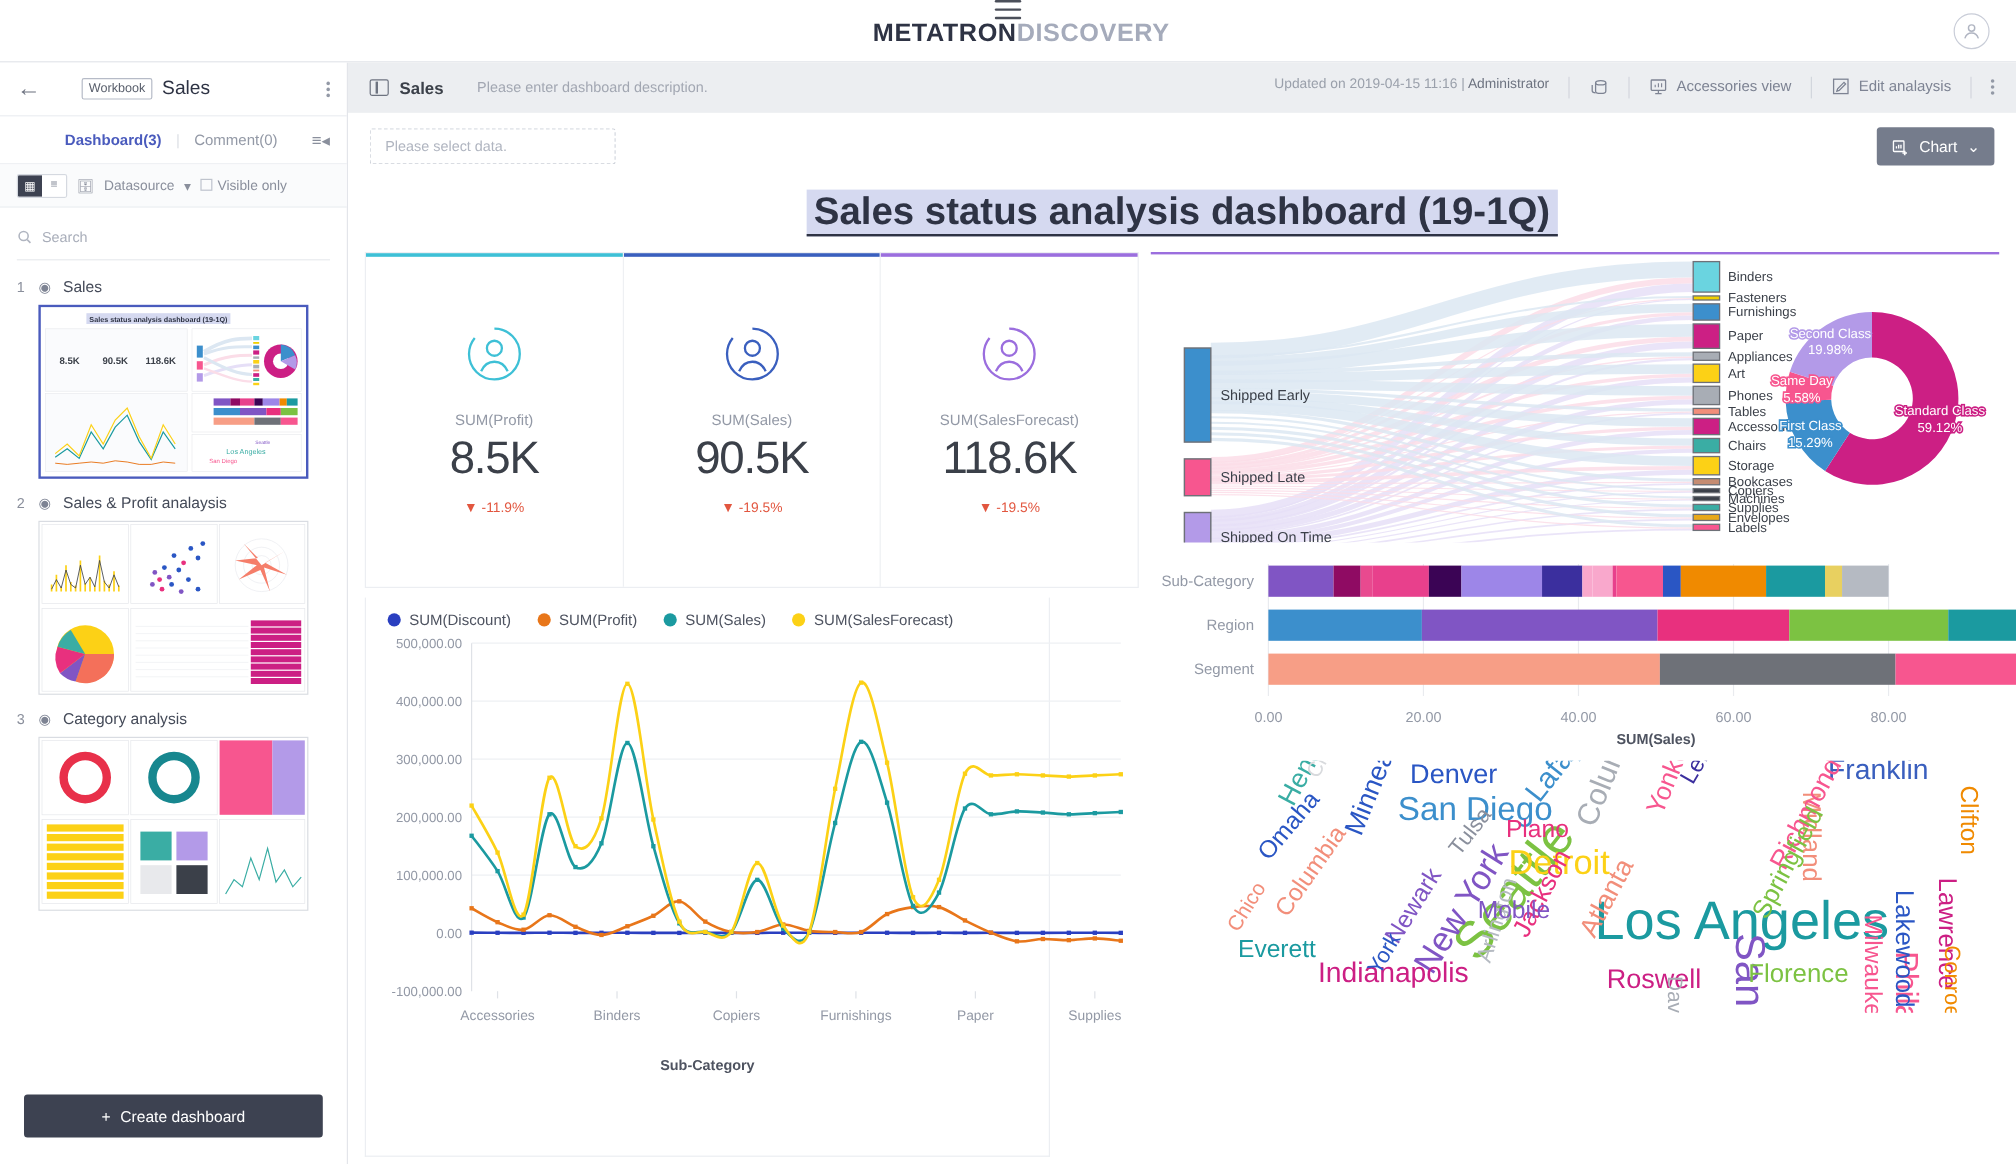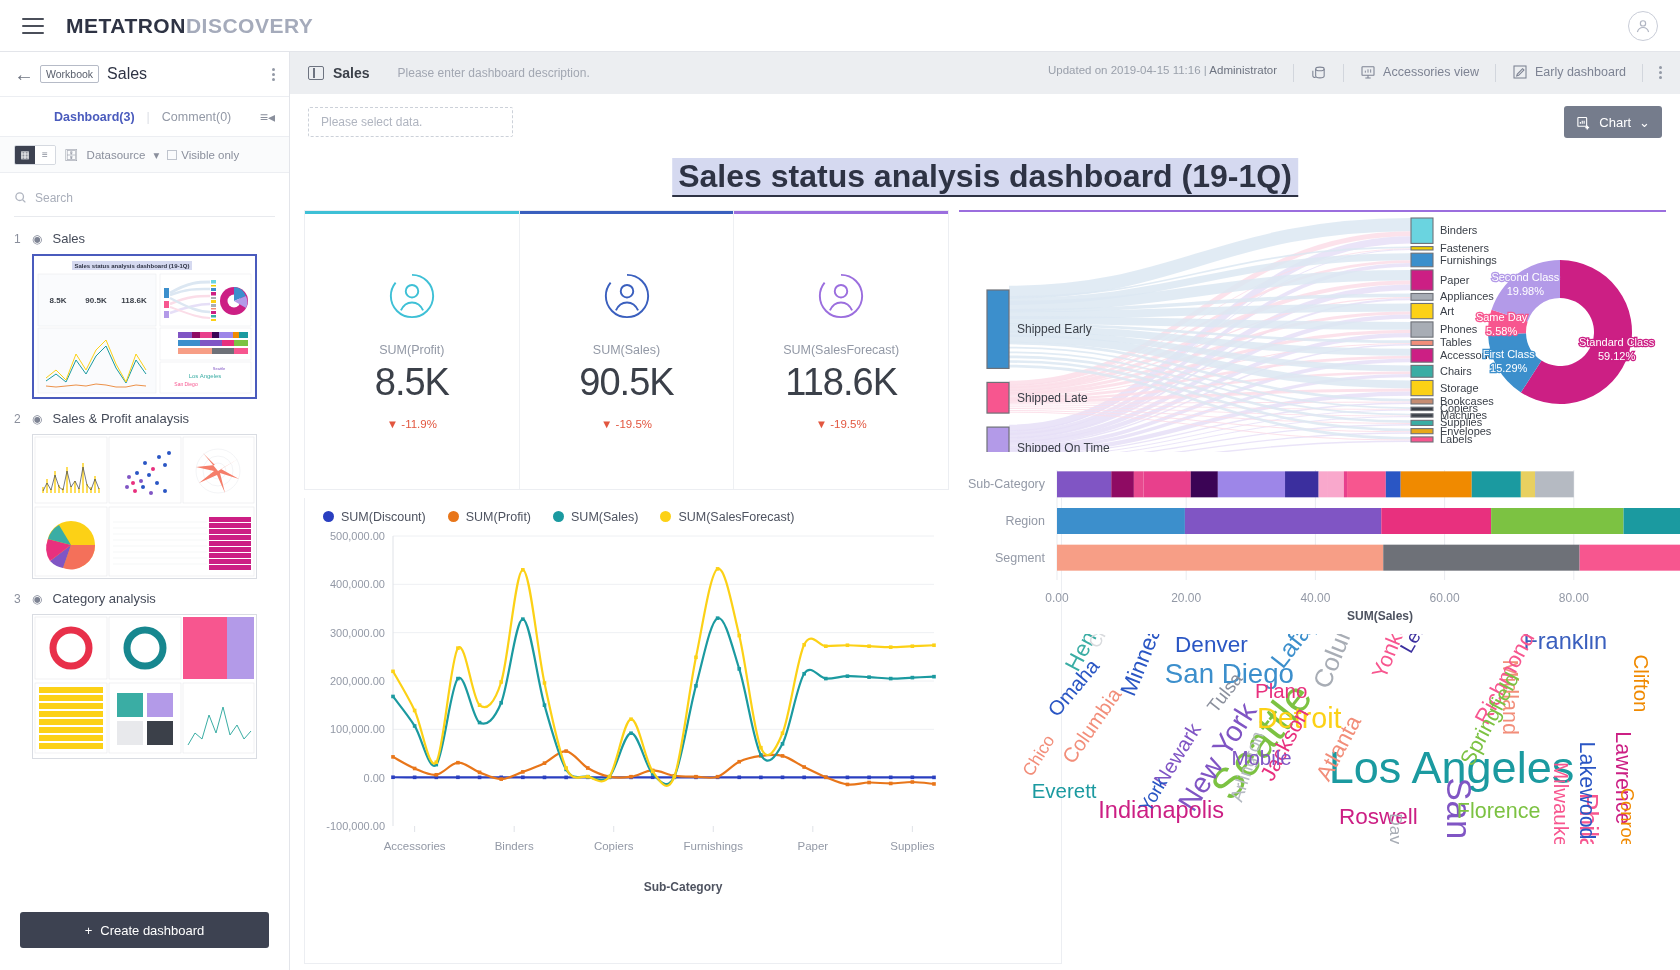--- a/index.html
+++ b/index.html
@@ -1,42 +1,42 @@
 <!DOCTYPE html>
 <html><head>
 <meta charset="utf-8">
 <style>
   * { box-sizing: border-box; margin:0; padding:0; }
   html,body { width:1680px; height:970px; overflow:hidden; background:#fff;
     font-family:"Liberation Sans", sans-serif; }
 
   
   .topbar { height:52px; background:#fff; border-bottom:1px solid #e3e5ea;
-    display:flex; align-items:center; padding:0 22px; position:relative; }
+    display:flex; align-items:center; padding:0 22px; position:relative;flex-direction:column; }
   .burger { width:22px; height:16px; display:flex; flex-direction:column;
     justify-content:space-between; cursor:pointer; }
   .burger span { display:block; height:2px; background:#4b4f5a; border-radius:1px; }
   .brand { margin-left:22px; font-size:21px; font-weight:bold; letter-spacing:.5px; }
   .brand .b1 { color:#2e3344; }
   .brand .b2 { color:#a5abbb; }
   .avatar { position:absolute; right:22px; top:50%; transform:translateY(-50%);
     width:30px; height:30px; border-radius:50%; border:1px solid #c9cdd8;
     display:flex; align-items:center; justify-content:center; color:#b0b5c2; }
 
   
   .body { display:flex; height:918px; }
 
   
   .sidebar { width:290px; border-right:1px solid #e3e5ea; display:flex;
     flex-direction:column; background:#fff; }
   .sb-head { height:45px; display:flex; align-items:center; padding:0 14px;
     border-bottom:1px solid #eceef2; }
   .back-arrow { font-size:20px; color:#6d7380; cursor:pointer; width:26px; }
   .wb-tag { border:1px solid #b6bbc7; border-radius:2px; font-size:10.5px;
-    color:#5a606d; padding:2px 5px; margin-right:8px; }
+    color:#5a606d; padding:2px 5px; margin-right:8px;margin-left:28px; }
   .sb-title { font-size:16px; color:#2e3344; }
   .kebab { margin-left:auto; color:#9399a6; font-size:16px; letter-spacing:1px;
     cursor:pointer; line-height:6px; }
   .kebab i{display:block;width:3px;height:3px;border-radius:50%;background:#9399a6;margin:2px 0;}
   .sb-tabs { height:40px; display:flex; align-items:center; padding:0 14px;
     border-bottom:1px solid #eceef2; font-size:12.5px; }
   .sb-tabs .tab { color:#9399a6; cursor:pointer; }
   .sb-tabs .tab.active { color:#4a5bbd; font-weight:bold;padding-left:40px; }
   .sb-tabs .sep { color:#dde0e6; margin:0 12px; }
   .sb-tabs .listicon { margin-left:auto; color:#8a8f9c; font-size:14px; cursor:pointer;}
@@ -98,21 +98,21 @@
   .kpi { flex:1; border-right:1px solid #eef0f3; position:relative;
     display:flex; flex-direction:column; align-items:center; justify-content:center; }
   .kpi:last-child { border-right:none; }
   .kpi .topline { position:absolute; top:0; left:0; right:0; height:3px; }
   .kpi .uico { margin-bottom:18px; }
   .kpi .label { font-size:12.5px; color:#9399a6; margin-bottom:4px; }
   .kpi .value { font-size:38px; color:#3b4049; letter-spacing:-1px; }
   .kpi .delta { font-size:11.5px; color:#e2563f; margin-top:14px; }
 
   
-  .line-wrap { position:absolute; left:0; top:288px; width:758px; bottom:0;
+  .line-wrap { position:absolute; left:0; top:288px; width:571px; bottom:0;
     border:1px solid #eceef2; border-top:none; padding:8px 0 0; }
   .legend { display:flex; gap:22px; padding:4px 0 0 18px; font-size:12.5px; color:#4e5360; }
   .legend span.dot { width:11px; height:11px; border-radius:50%; display:inline-block;
     margin-right:7px; vertical-align:-1px; }
   .axis-x-title { text-align:center; font-size:12px; font-weight:bold; color:#4e5360;
     margin-top:2px; }
   .tick { font-size:11px; fill:#9399a6; }
   .xtick { font-size:11.5px; fill:#9399a6; }
 
   
@@ -398,21 +398,21 @@
             <path d="M8 13v-3M12 13V8M16 13v-5" stroke-width="1.4"></path>
             </svg>
           <span>Accessories view</span>
         </span>
         <span class="vdiv"></span>
         <span class="ic-btn">
           <svg width="16" height="16" viewBox="0 0 24 24" fill="none" stroke="#7d8393" stroke-width="1.6">
             <rect x="3" y="3" width="18" height="18"></rect>
               <path d="M16 7l-8 8-1 3 3-1 8-8z"></path>
             </svg>
-          <span>Early dashboard</span>
+          <span>Edit analaysis</span>
         </span>
         <span class="vdiv"></span>
         <span class="kebab">
             <i></i>
             <i></i>
             <i></i>
           </span>
       </div>
     </div>
 

